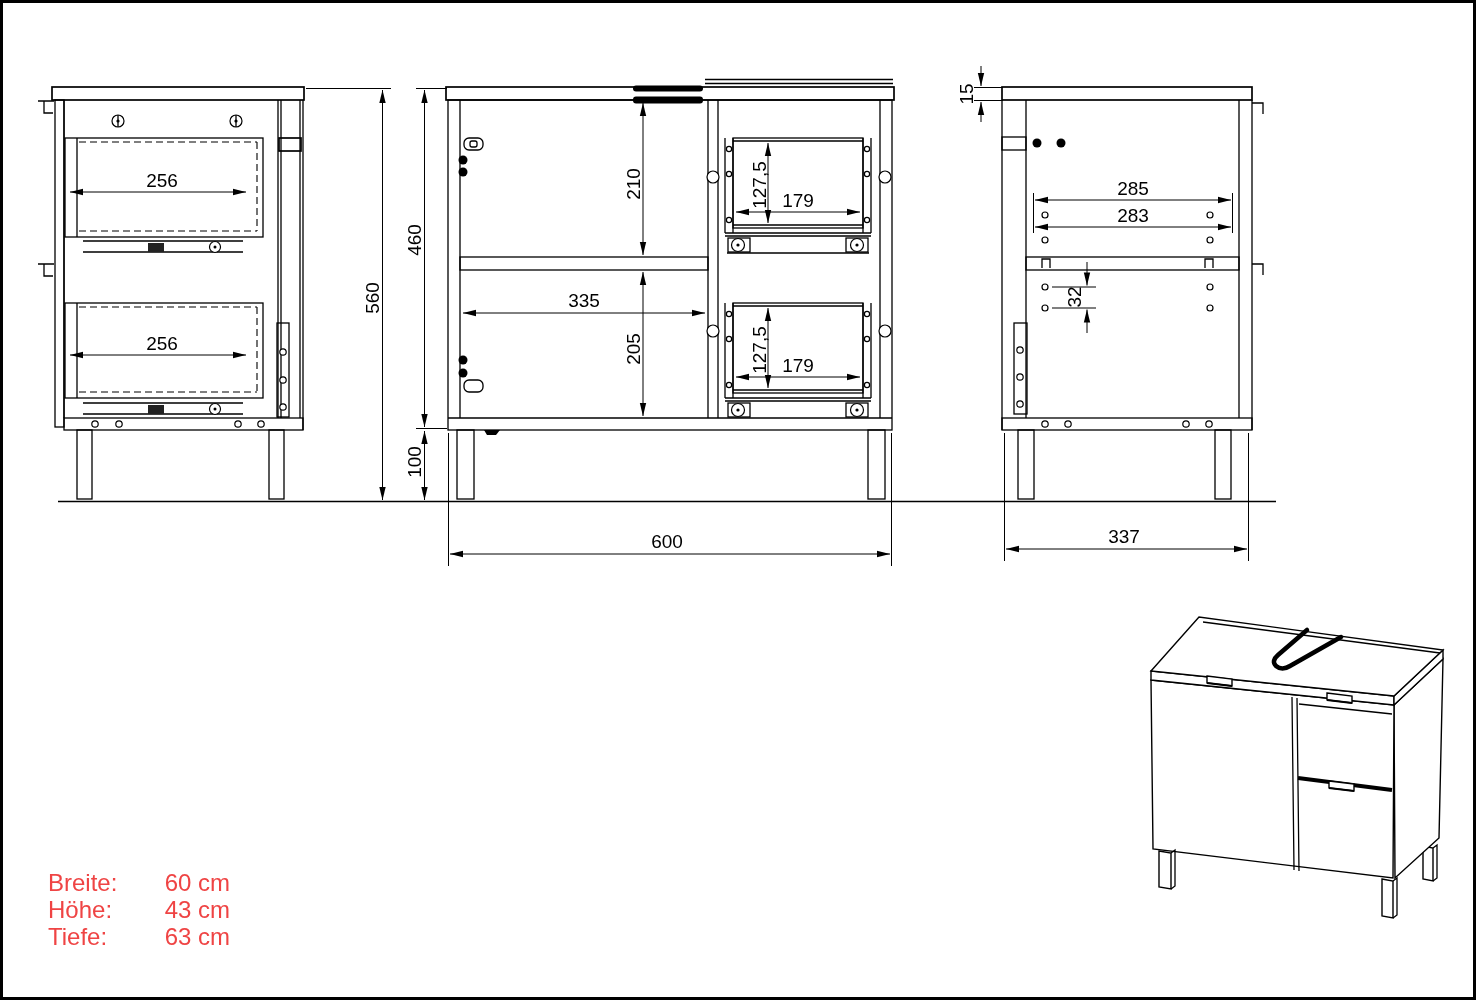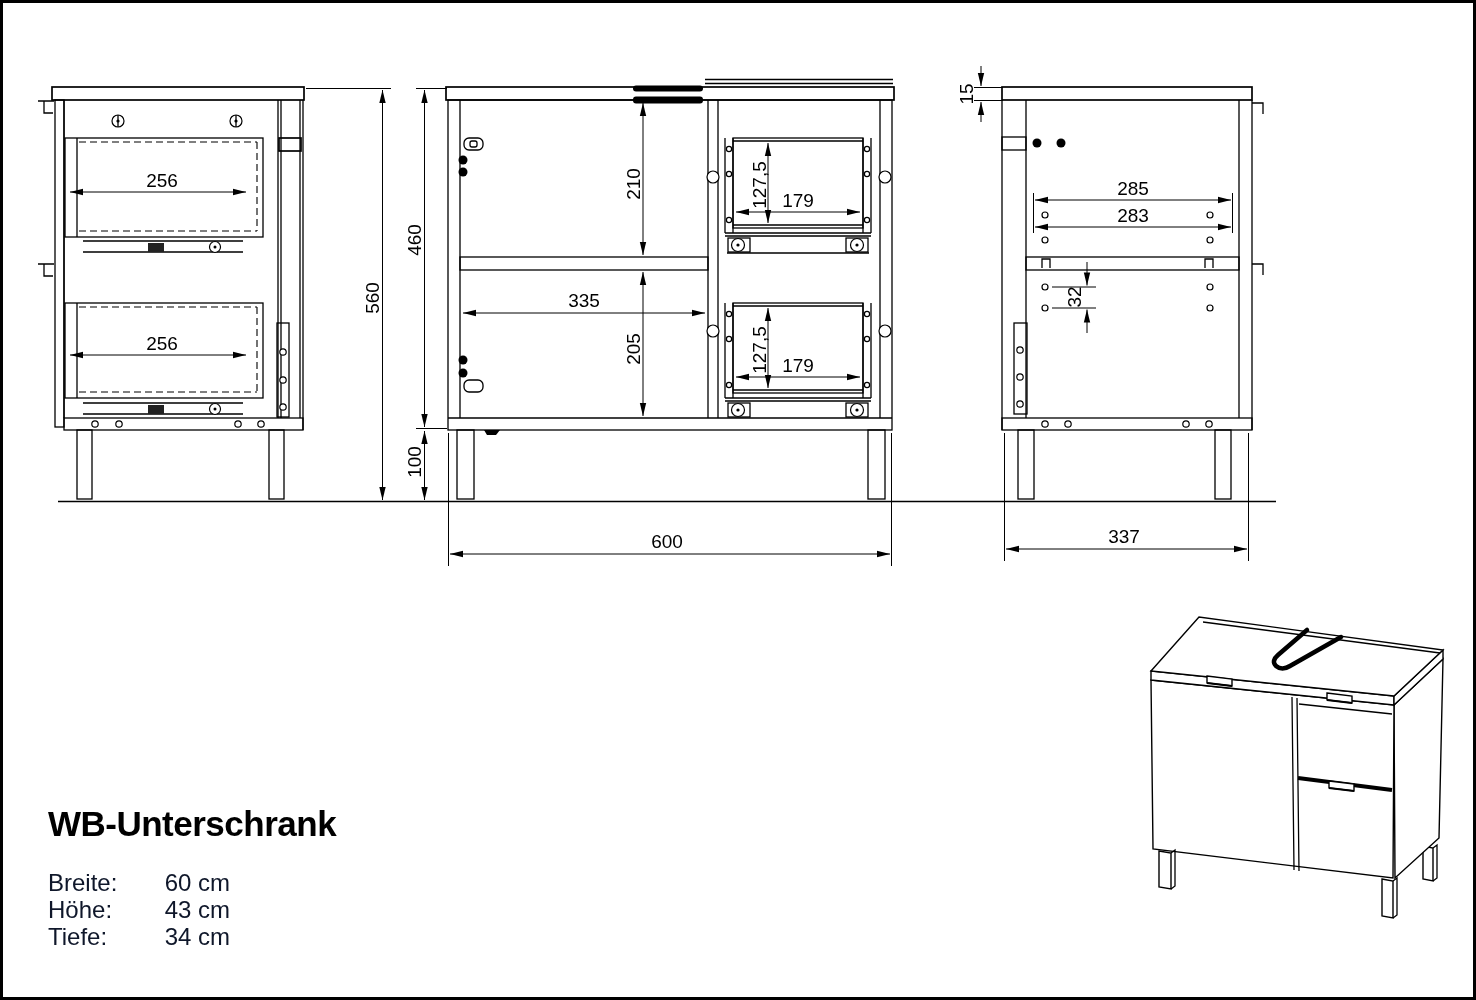--- a/index.html
+++ b/index.html
@@ -13,21 +13,21 @@
   }
   .ln  { stroke:#000; stroke-width:1.3; fill:none; }
   .ln2 { stroke:#000; stroke-width:1.7; fill:none; }
   .fillw { fill:#fff; stroke:#000; stroke-width:1.4; }
   .dim { stroke:#000; stroke-width:1; fill:none; }
   .dash { stroke:#000; stroke-width:1.1; fill:none; stroke-dasharray:7 4; }
   .hole { fill:#fff; stroke:#000; stroke-width:1.2; }
   .dot { fill:#000; stroke:none; }
   #title-block { position:absolute; left:48px; top:804px; }
   #product-title { font-size:35px; font-weight:bold; color:#000; letter-spacing:-0.5px; }
-  #spec-table { position:absolute; left:48px; top:869px; font-size:24px; color:#0f172a; }
+  #spec-table { position:absolute; left:48px; top:869px; font-size:24px; color:#ef4444; }
   .spec-row { line-height:27px; white-space:nowrap; }
   .spec-label { display:inline-block; width:110px; }
 </style>
 </head>
 <body>
 
 <div id="page">
 
 <svg width="1476" height="1000" viewBox="0 0 1476 1000">
   <defs>
@@ -301,31 +301,28 @@
     </g>
 
     <path class="fillw" d="M1159,851 L1171,853 L1171,889 L1159,887 Z"></path>
     <path class="ln" d="M1171,853 L1175,850 L1175,886 L1171,889"></path>
     <path class="fillw" d="M1382,879 L1393,881 L1393,918 L1382,916 Z"></path>
     <path class="ln" d="M1393,881 L1397,878 L1397,915 L1393,918"></path>
   </g>
 </svg>
 
 
-<div id="title-block">
-  <div id="product-title">WB-Unterschrank</div>
-</div>
 <div id="spec-table">
   <div class="spec-row">
     <span class="spec-label">Breite:</span>
     <span class="spec-value">60 cm</span>
   </div>
   <div class="spec-row">
     <span class="spec-label">Höhe:</span>
     <span class="spec-value">43 cm</span>
   </div>
   <div class="spec-row">
     <span class="spec-label">Tiefe:</span>
-    <span class="spec-value">34 cm</span>
+    <span class="spec-value">63 cm</span>
   </div>
 </div>
 
 </div>
 
 </body></html>

